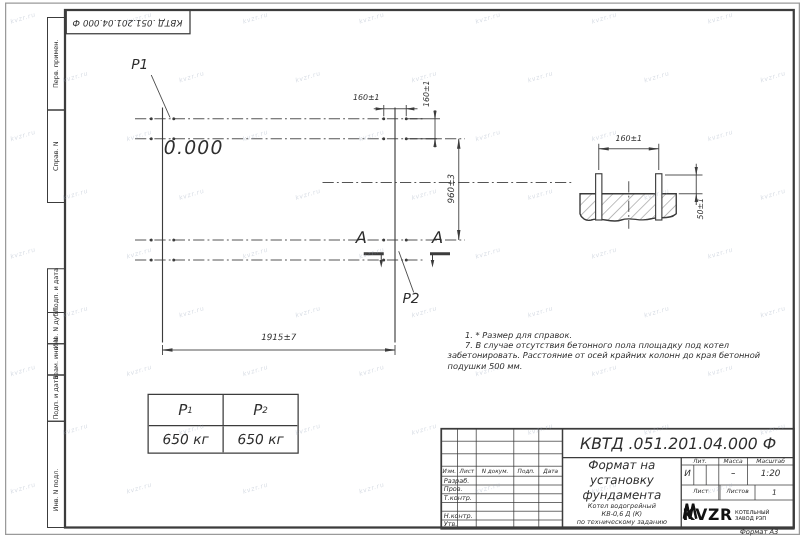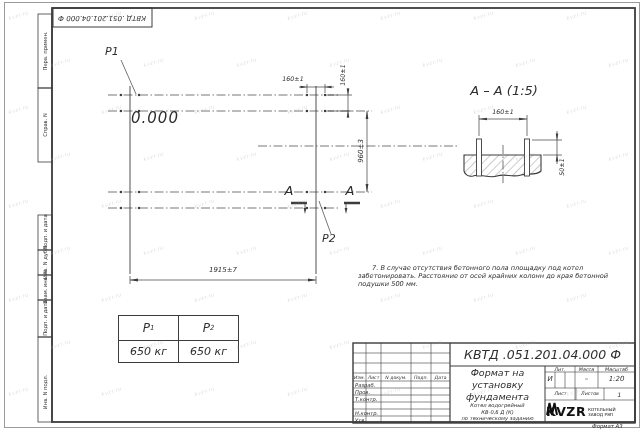--- a/index.html
+++ b/index.html
@@ -242,21 +242,20 @@
   <div class="txt" style="left:105px;top:45px;font-size:11px;">P1</div>
   <div class="txt" style="left:322px;top:232px;font-size:11px;">P2</div>
   <div class="txt" style="left:131px;top:109px;font-size:15px;letter-spacing:1px;">0.000</div>
   <div class="txt ctr" style="left:195px;top:266px;width:56px;font-size:7px;">1915±7</div>
   <div class="vtext" style="left:361px;top:151px;font-size:7px;">960±3</div>
   <div class="txt ctr" style="left:279px;top:75px;width:28px;font-size:6.3px;">160±1</div>
   <div class="vtext" style="left:342px;top:75px;font-size:6.3px;">160±1</div>
   <div class="txt ctr" style="left:281px;top:183px;width:16px;font-size:13px;">А</div>
   <div class="txt ctr" style="left:342px;top:183px;width:16px;font-size:13px;">А</div>
 
-  <div class="txt ctr" style="left:458px;top:83px;width:92px;font-size:13px;">А – А (1:5)</div>
   <div class="txt ctr" style="left:488px;top:108px;width:30px;font-size:6.3px;">160±1</div>
   <div class="vtext" style="left:561px;top:167px;font-size:6.3px;">50±1</div>
 
   <div class="ptable">
     <div class="row hrow">
       <div class="cell">
           <span>P</span>
           <sub>1</sub>
         </div>
       <div class="cell">
@@ -264,20 +263,21 @@
           <sub>2</sub>
         </div>
     </div>
     <div class="row vrow">
       <div class="cell">650 кг</div>
       <div class="cell">650 кг</div>
     </div>
   </div>
 
   <div class="notes">
+    <div>1. * Размер для справок.</div>
     <div>7. В случае отсутствия бетонного пола площадку под котел забетонировать. Расстояние от осей крайних колонн до края бетонной подушки 500 мм.</div>
   </div>
 
   <div class="tb ctr" style="left:452px;top:347px;width:181px;font-size:12.5px;font-style:italic;">КВТД .051.201.04.000  Ф</div>
   <div class="tb ctr" style="left:450px;top:367px;width:95px;font-size:9.5px;font-style:italic;">Формат на</div>
   <div class="tb ctr" style="left:450px;top:379px;width:95px;font-size:9.5px;font-style:italic;">установку</div>
   <div class="tb ctr" style="left:450px;top:391px;width:95px;font-size:9.5px;font-style:italic;">фундамента</div>
   <div class="tb ctr" style="left:450px;top:402px;width:95px;font-size:5.2px;font-style:italic;">Котел водогрейный</div>
   <div class="tb ctr" style="left:450px;top:408.5px;width:95px;font-size:5.2px;font-style:italic;">КВ-0,6 Д (К)</div>
   <div class="tb ctr" style="left:450px;top:415px;width:95px;font-size:5.2px;font-style:italic;">по техническому заданию</div>

